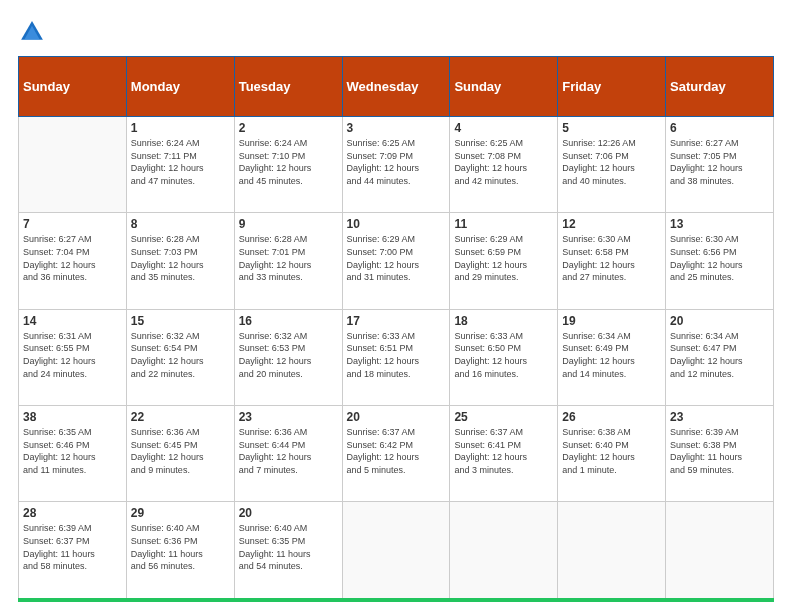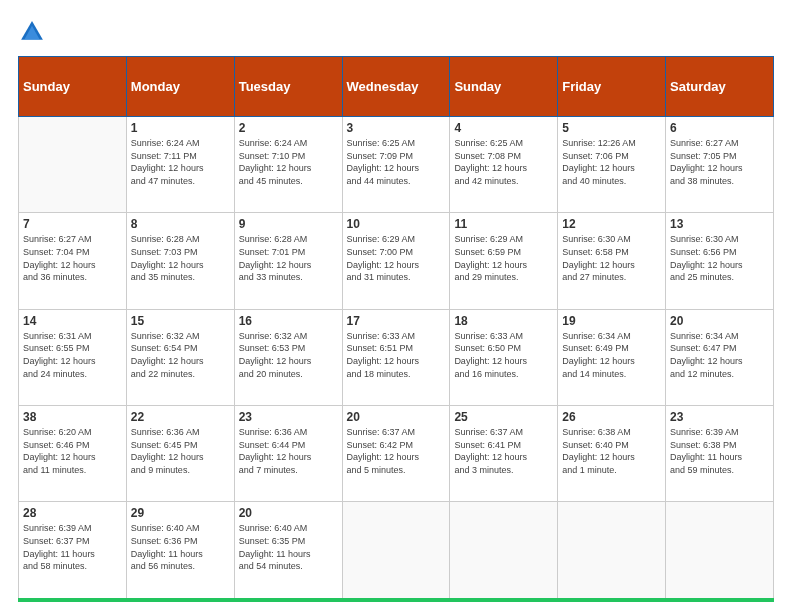--- a/index.html
+++ b/index.html
@@ -272,21 +272,21 @@
             <span class="day-num">20</span>
             <div class="cell-text" style="white-space: pre-line;">Sunrise: 6:34 AM
 Sunset: 6:47 PM
 Daylight: 12 hours
 and 12 minutes.</div>
           </td>
         </tr>
         <tr>
           <td>
             <span class="day-num">38</span>
-            <div class="cell-text" style="white-space: pre-line;">Sunrise: 6:20 AM
+            <div class="cell-text" style="white-space: pre-line;">Sunrise: 6:35 AM
 Sunset: 6:46 PM
 Daylight: 12 hours
 and 11 minutes.</div>
           </td>
           <td>
             <span class="day-num">22</span>
             <div class="cell-text" style="white-space: pre-line;">Sunrise: 6:36 AM
 Sunset: 6:45 PM
 Daylight: 12 hours
 and 9 minutes.</div>

